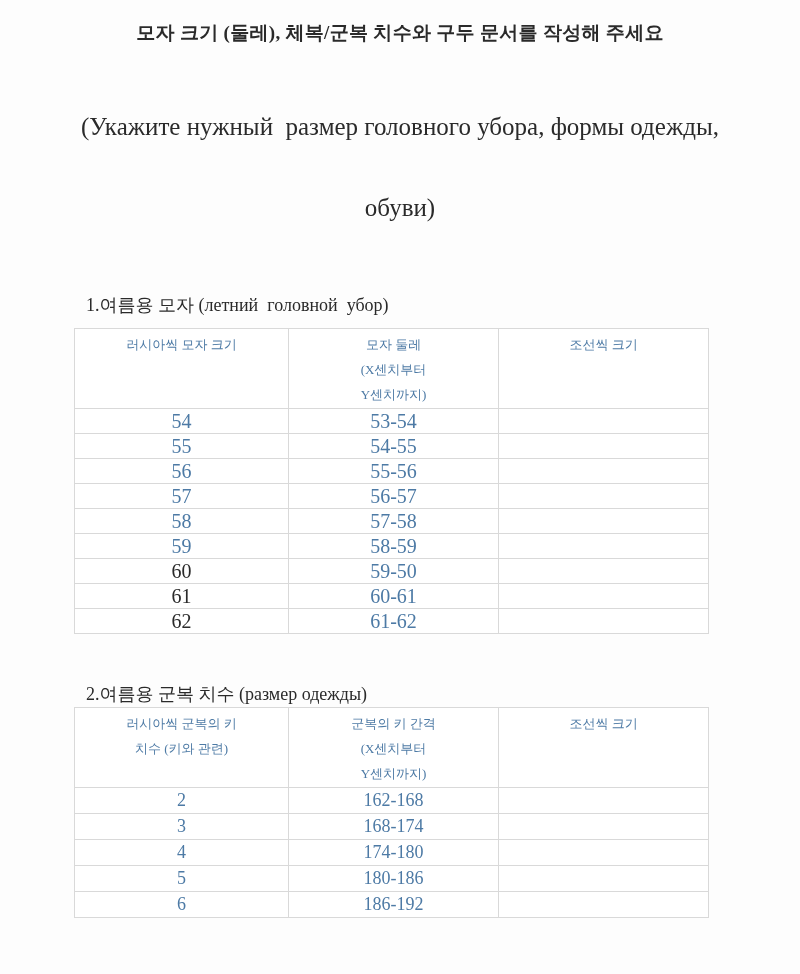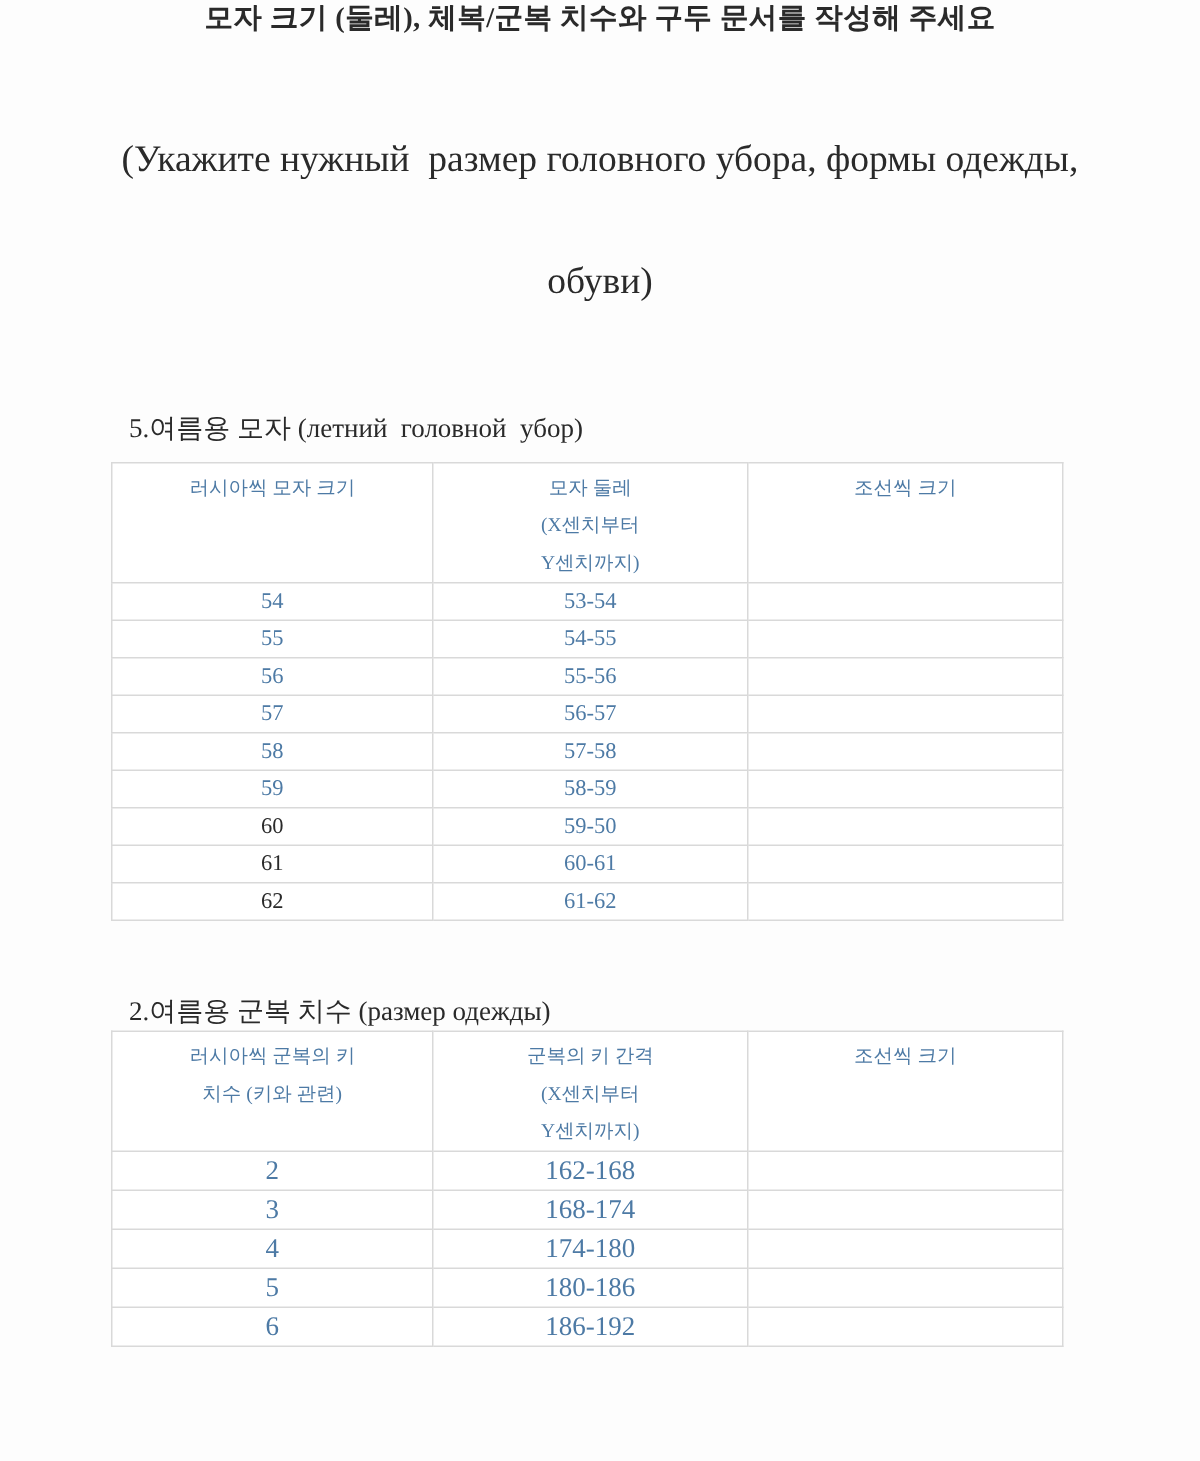--- a/index.html
+++ b/index.html
@@ -7,20 +7,21 @@
   body {
     width: 800px; height: 974px;
     font-family: "Liberation Serif", "DejaVu Serif", serif;
     color: var(--text-dark, #2a2a2a);
   }
   .page {
     position: relative;
     width: 800px; height: 974px;
     background: var(--page-bg, #fdfdfd);
     overflow: hidden;
+    padding-top: 20px;
   }
   .doc-title {
     text-align: center;
     font-size: 19px;
     font-weight: bold;
     line-height: 26px;
     letter-spacing: 0.3px;
     color: var(--text-dark, #2a2a2a);
     white-space: pre-wrap;
   }
@@ -61,37 +62,37 @@
     color: var(--accent-blue, #4d7aa5);
   }
   th {
     vertical-align: top;
     height: 80px;
     padding-top: 3px;
     font-size: 13px;
     line-height: 25px;
     white-space: pre-line;
   }
-  .t1 td { height: 15px; font-size: 15px; line-height: 24px; }
+  .t1 td { height: 15px; font-size: 20px; line-height: 24px; }
   .t2 td { height: 26px; font-size: 18px; line-height: 25px; }
   td.dark { color: var(--text-dark, #2a2a2a); }
 </style>
 </head>
 <body>
 
 <div class="page">
 
   <div class="doc-title">모자 크기 (둘레), 체복/군복 치수와 구두 문서를 작성해 주세요</div>
 
   <div class="doc-subtitle">
     <div>(Укажите нужный  размер головного убора, формы одежды,</div>
     <div>обуви)</div>
   </div>
 
-  <div class="heading heading-1">5.여름용 모자 (летний  головной  убор)</div>
+  <div class="heading heading-1">1.여름용 모자 (летний  головной  убор)</div>
 
   <table class="t1">
     <colgroup>
         <col class="c1">
         <col class="c2">
         <col class="c3">
       </colgroup>
     <thead>
       <tr>
         <th>러시아씩 모자 크기</th>

